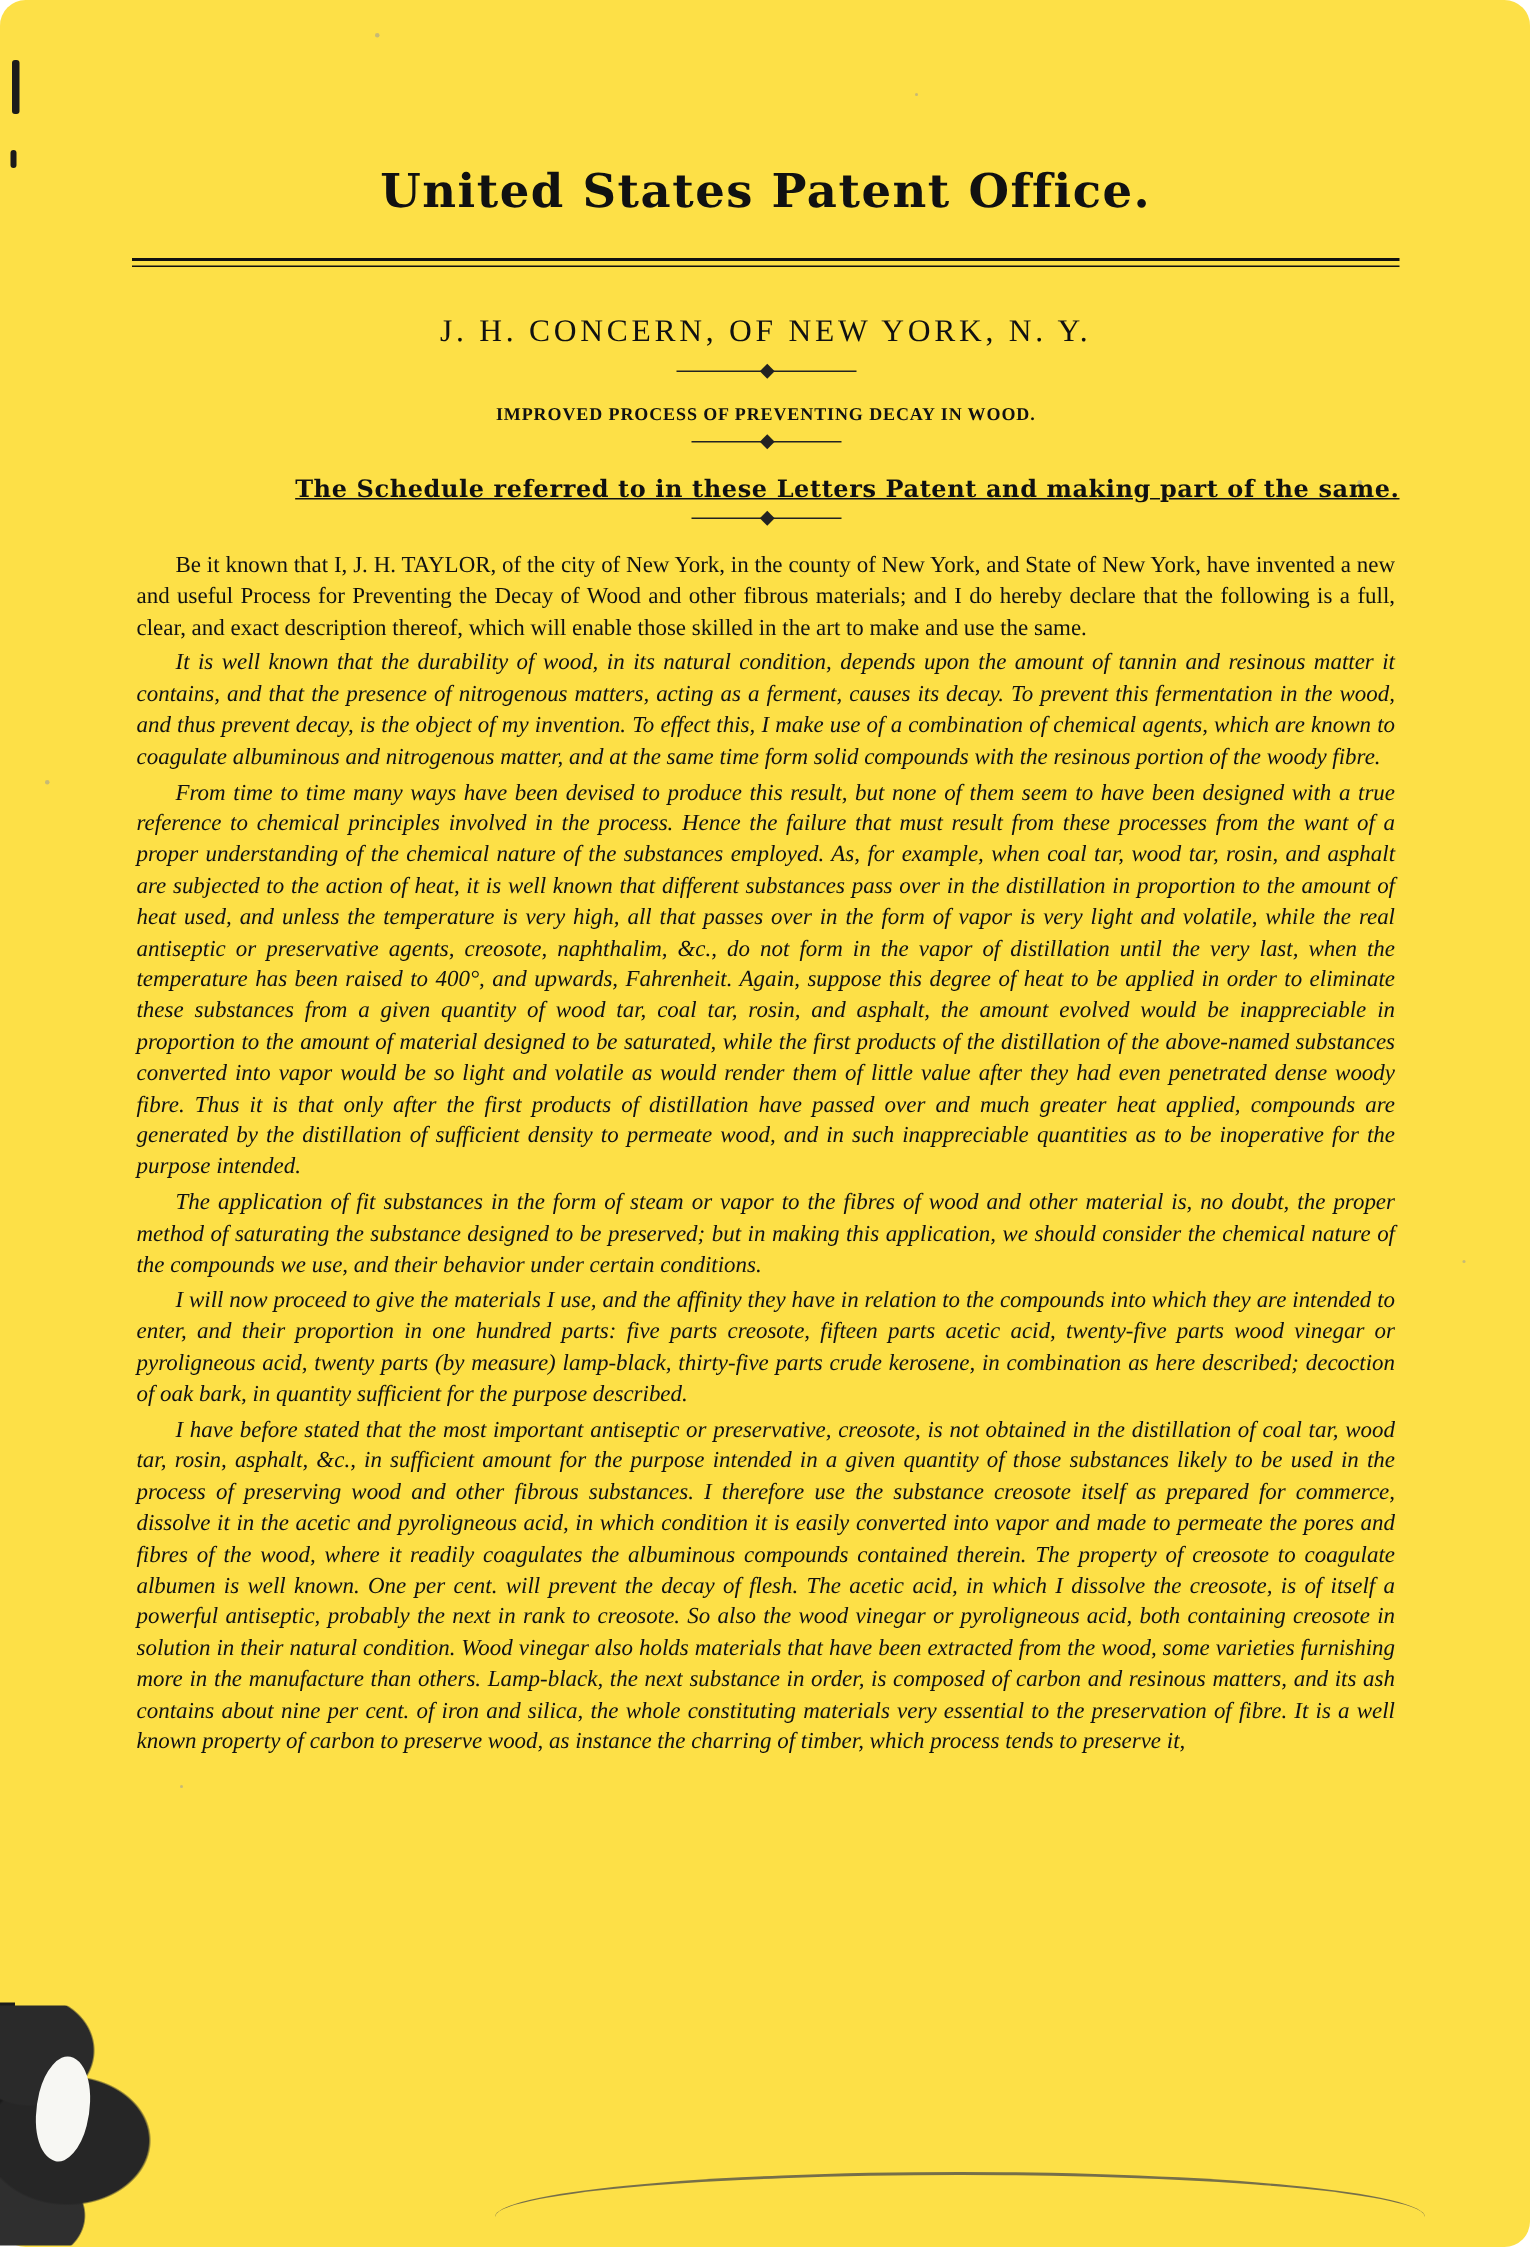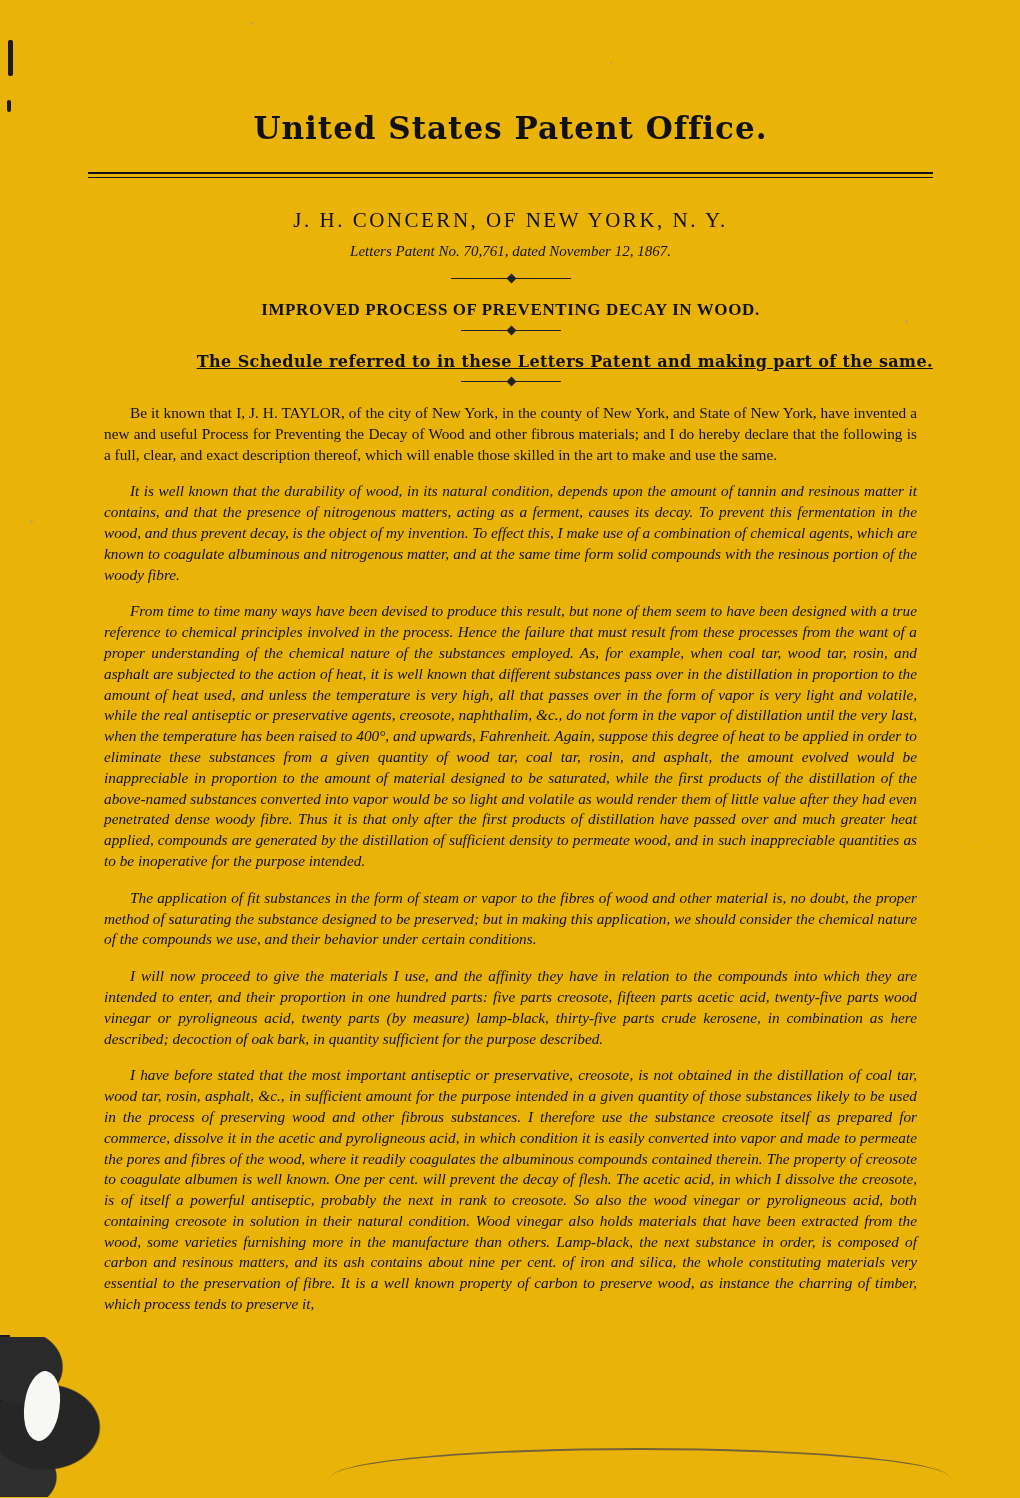--- a/index.html
+++ b/index.html
@@ -13,21 +13,22 @@
     position: relative;
     overflow: hidden;
     font-family: "Liberation Serif", serif;
     color: #111;
   }
 
   
   .page {
     position: absolute;
     inset: 0;
-    background: #eab308;
+    background: #fde047;
+    border-radius: 17px;
   }
 
   
   .edge-mark {
     position: absolute;
     background: #1b1b1b;
   }
   .mark-top-1 { left: 8px;  top: 40px;  width: 5px;  height: 36px; border-radius: 2px; }
   .mark-top-2 { left: 7px;  top: 100px; width: 4px;  height: 12px; border-radius: 2px; }
   .mark-left-bar { left: 0px; top: 1335px; width: 10px; height: 160px; }
@@ -135,21 +136,21 @@
     width: 7px;
     height: 7px;
     margin-left: -3px;
     background: #222;
     transform: rotate(45deg);
   }
   .ornament.small::before { width: 100px; margin-left: -50px; }
 
   .subject {
     text-align: center;
-    font-size: 17px;
+    font-size: 12px;
     font-weight: bold;
     letter-spacing: .6px;
     margin: 4px 0 2px 0;
   }
 
   .schedule {
     text-align: right;
     font-family: "DejaVu Serif", serif;
     font-weight: bold;
     font-size: 16px;
@@ -161,21 +162,21 @@
   .salutation {
     font-size: 16.5px;
     letter-spacing: 1.1px;
     margin: 16px 0 4px 0;
   }
 
   p.body {
     font-size: 15.3px;
     line-height: 1.36;
     text-align: justify;
-    margin: 16px;
+    margin: 3px;
     text-indent: 26px;
     hyphens: none;
   }
   p.body.first { text-indent: 26px; }
 
   .body-block p + p { margin-top: 0px; font-style: italic; }
 </style>
 </head>
 <body>
 
@@ -195,21 +196,20 @@
   <div class="speck" style="left:120px; top:1190px; width:2px; height:2px;"></div>
 
   <div class="content">
 
     <div class="masthead">United States Patent Office.</div>
 
     <div class="rule-double"></div>
 
     <div class="title-line">J.  H.  CONCERN,  OF  NEW  YORK,  N.  Y.</div>
 
-    <div class="patent-line">Letters Patent No. 70,761, dated November 12, 1867.</div>
 
     <div class="ornament"></div>
 
     <div class="subject">IMPROVED PROCESS OF PREVENTING DECAY IN WOOD.</div>
 
     <div class="ornament small"></div>
 
     <div class="schedule">The Schedule referred to in these Letters Patent and making part of the same.</div>
 
     <div class="ornament small"></div>

